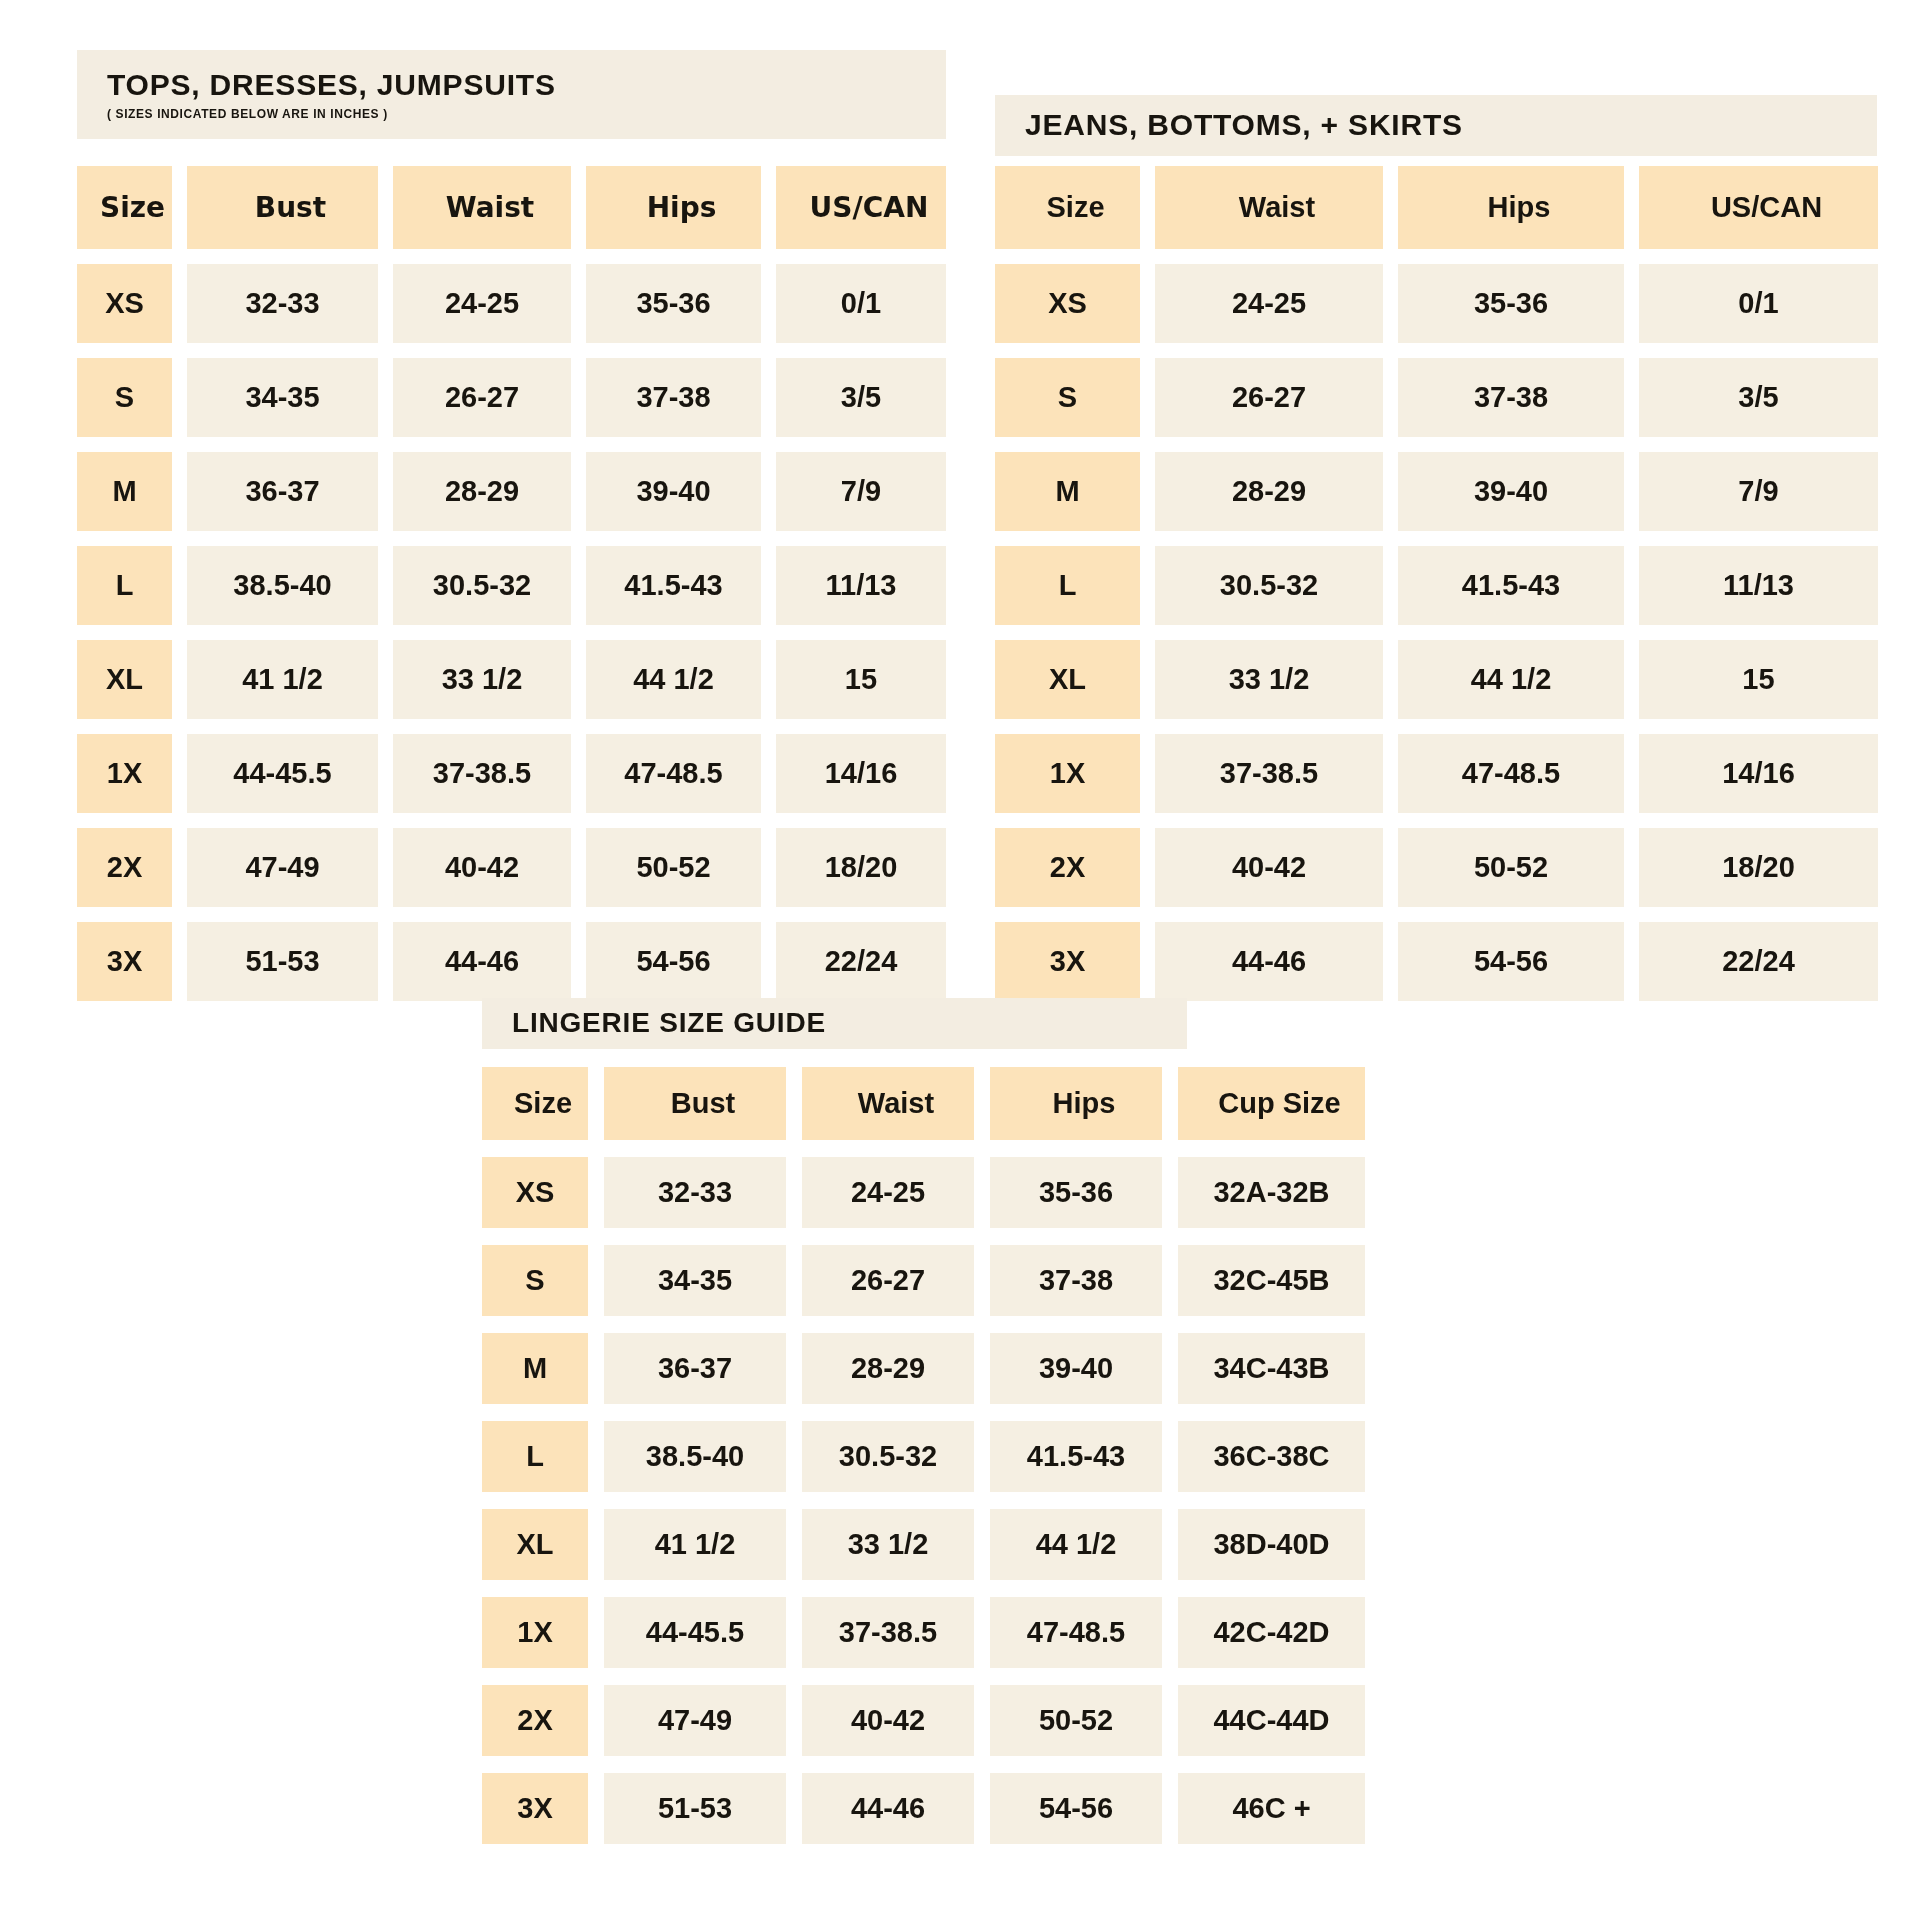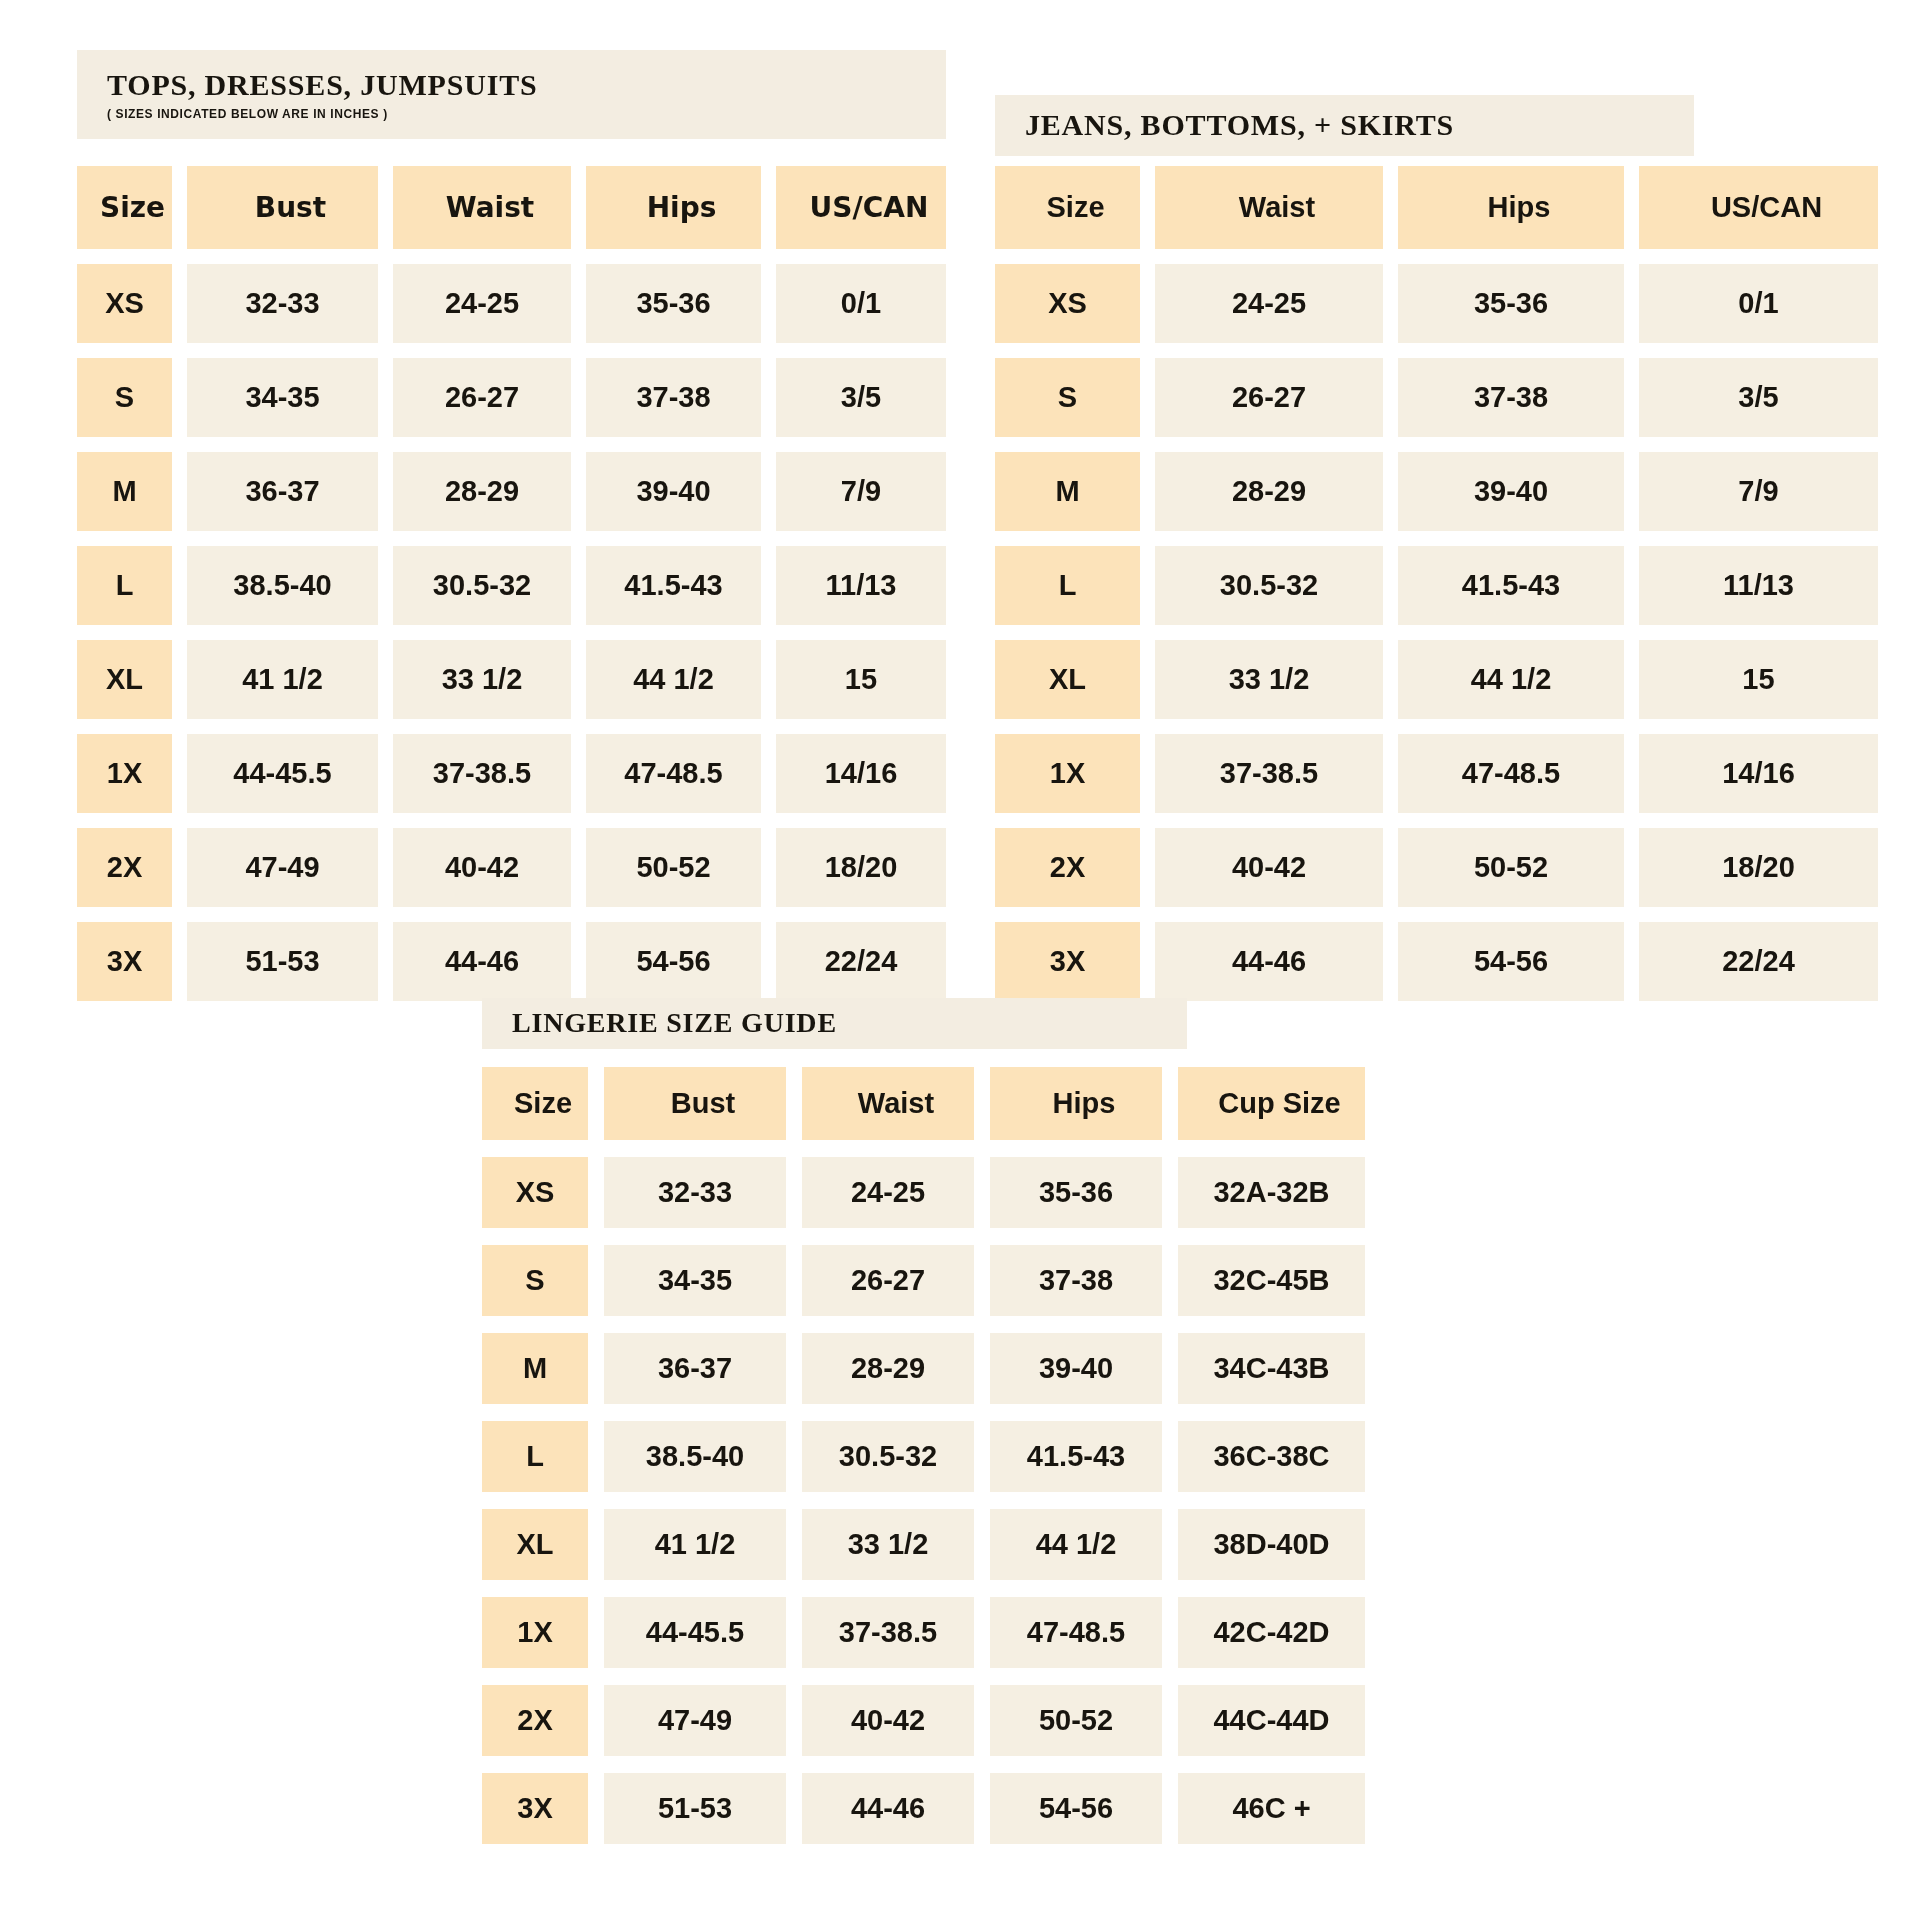--- a/index.html
+++ b/index.html
@@ -11,21 +11,21 @@
     font-family:"Liberation Sans",sans-serif;
     color:var(--text,#18150f);
   }
   .title-box{
     position:absolute;
     background:var(--titlebg,#f3ede1);
     display:flex;flex-direction:column;justify-content:center;
     padding-left:30px;box-sizing:border-box;
   }
   .title-main{
-    font-family:Liberation Serif, serif;
+    font-family:Liberation Sans, sans-serif;
     font-weight:800;font-size:30px;letter-spacing:0.8px;line-height:1.15;
   }
   .title-main.smaller{font-size:28px;}
   .title-sub{
     font-family:"Liberation Sans",sans-serif;
     font-weight:700;font-size:12px;letter-spacing:0.6px;margin-top:5px;
   }
   .grid{position:absolute;display:grid;}
   .grid.t1{
     grid-template-columns:95px 191px 178px 175px 170px;
@@ -101,21 +101,21 @@
     <div class="cell val">40-42</div>
     <div class="cell val">50-52</div>
     <div class="cell val">18/20</div>
     <div class="cell size">3X</div>
     <div class="cell val">51-53</div>
     <div class="cell val">44-46</div>
     <div class="cell val">54-56</div>
     <div class="cell val">22/24</div>
   </div>
 
-<div class="title-box" style="left:995px;top:95px;width:699px;height:61px;">
+<div class="title-box" style="left:995px;top:95px;width:882px;height:61px;">
   <div class="title-main">JEANS, BOTTOMS, + SKIRTS</div>
 </div>
 <div class="grid t2" style="left:995px;top:166px;">
     <div class="cell head">Size</div>
     <div class="cell head">Waist</div>
     <div class="cell head">Hips</div>
     <div class="cell head">US/CAN</div>
     <div class="cell size">XS</div>
     <div class="cell val">24-25</div>
     <div class="cell val">35-36</div>

